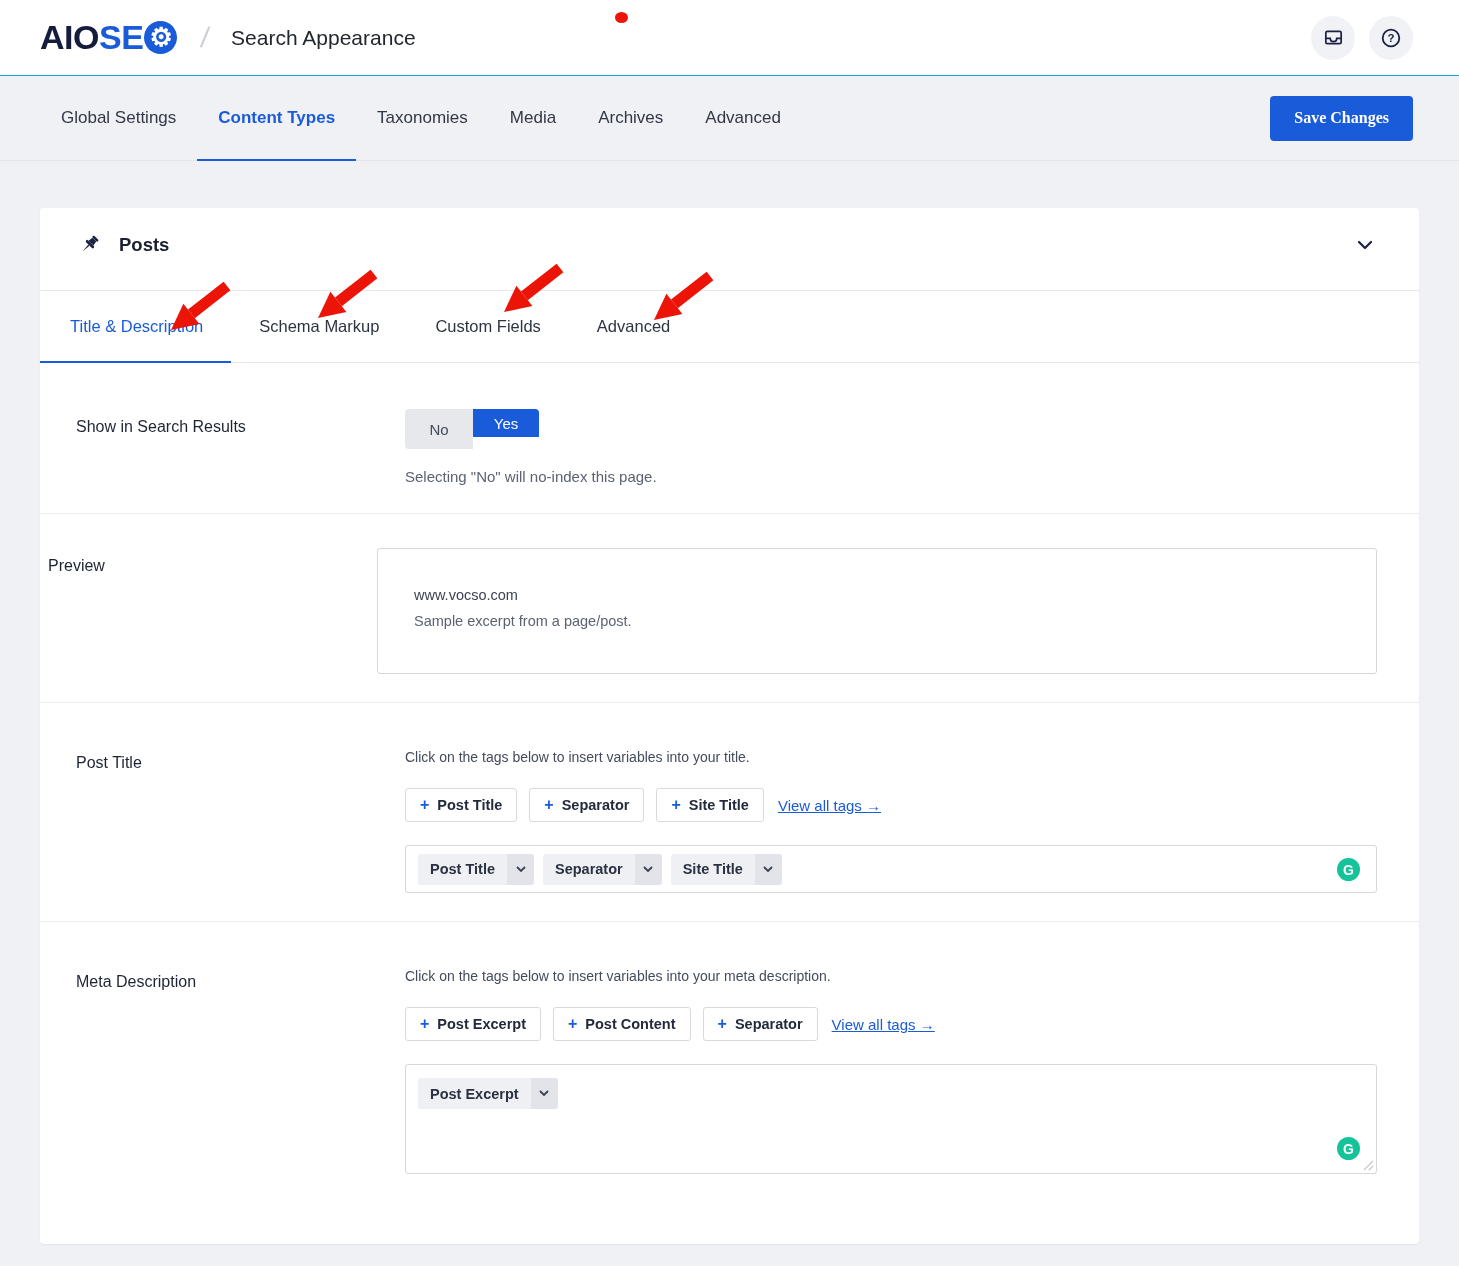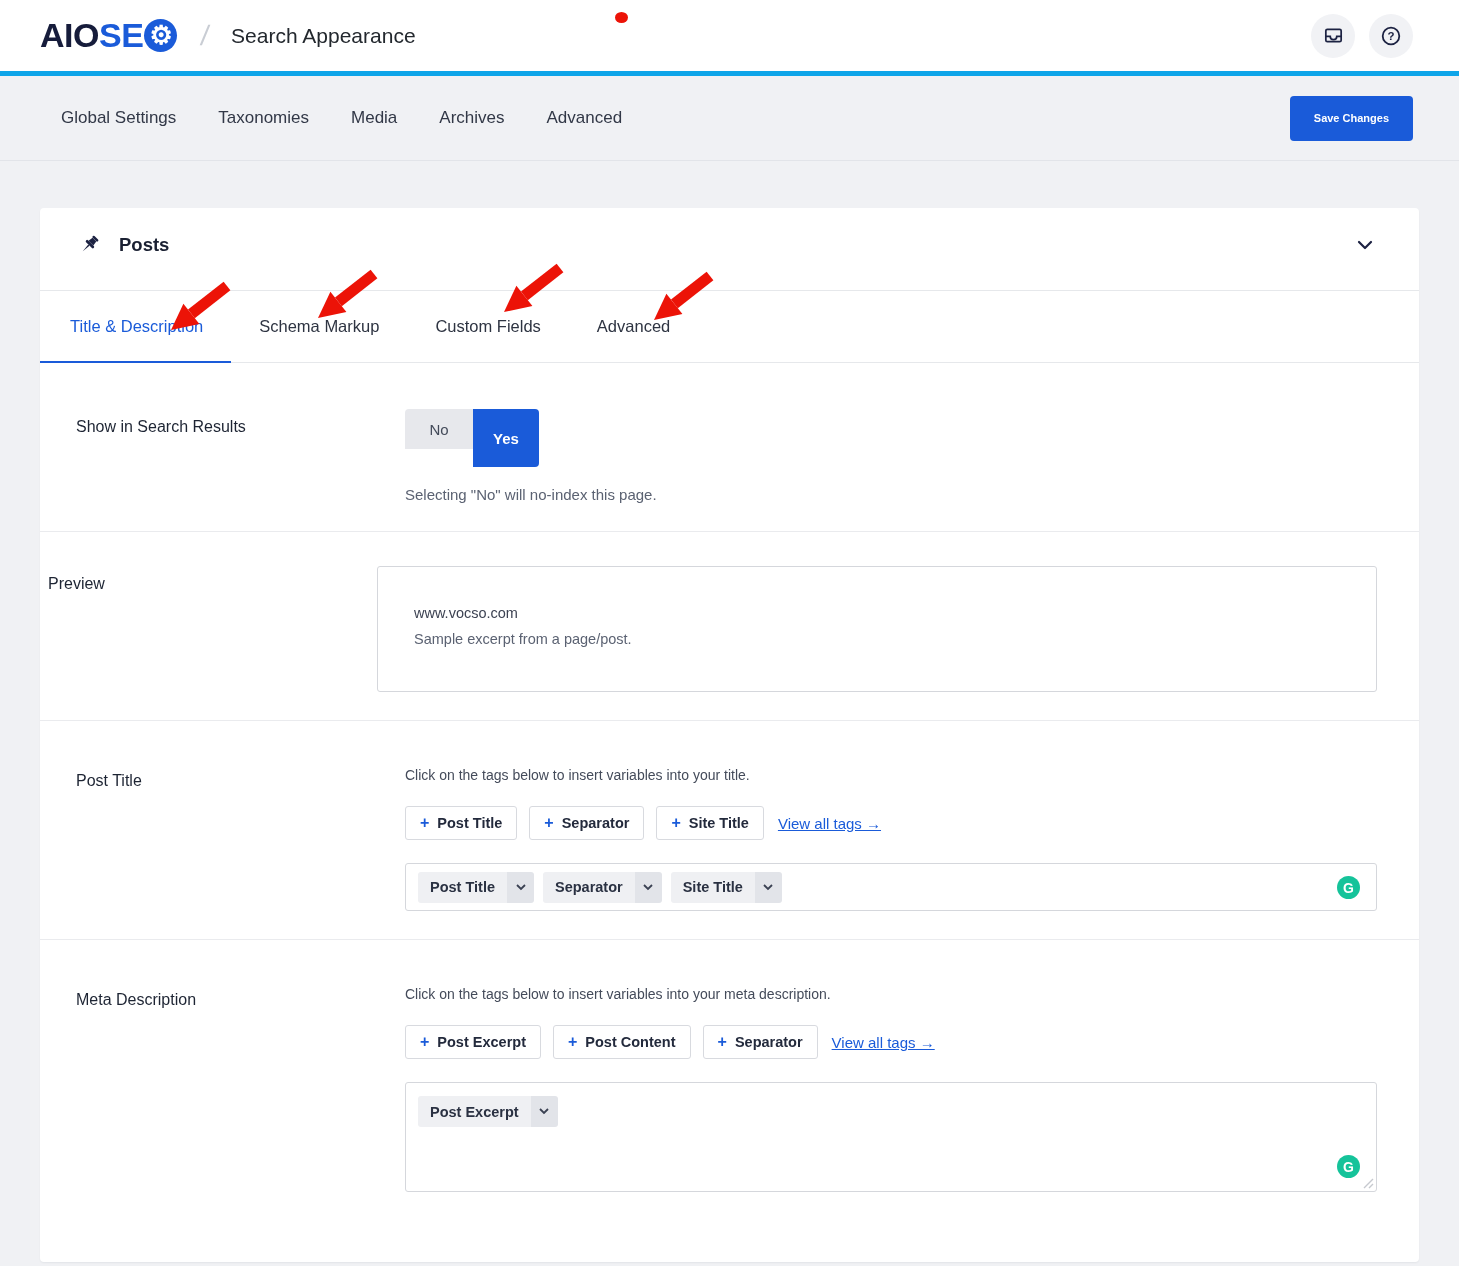--- a/index.html
+++ b/index.html
@@ -1,21 +1,21 @@
 <!DOCTYPE html>
 <html><head>
 <meta charset="utf-8">
 <style>
   * { margin:0; padding:0; box-sizing:border-box; }
   html,body { width:1459px; height:1266px; overflow:hidden; }
   body { background:#F0F1F4; font-family:"Liberation Sans", sans-serif; color:#23282E; }
 
   
   .topbar { position:relative; height:76px; background:#fff; display:flex; align-items:center;
-            padding:0 46px 0 40px; border-bottom:5px solid #0ea5e9; }
+            padding:0 46px 0 40px; border-bottom:1px solid #0ea5e9; }
   .logo { display:flex; align-items:center; font-size:34px; font-weight:800; letter-spacing:-0.5px; cursor:pointer; }
   .logo-dark { color:#161C3B; }
   .logo-blue { color:#1A5BD9; }
   .logo-gear { width:33px; height:33px; border-radius:50%; background:#1A5BD9; color:#fff;
                display:flex; align-items:center; justify-content:center; margin-left:1px; }
   .logo-gear span { font-size:26px; line-height:1; font-weight:700; transform:translateY(-1px); }
   .crumb-sep { margin:0 22px 0 24px; color:#C9CDD4; font-size:28px; font-weight:300; transform:skewX(-8deg); }
   .page-title { font-size:21px; font-weight:400; color:#23282E; }
   .red-dot { position:absolute; left:615px; top:12px; width:13px; height:11px; border-radius:50%; background:#EC1307; }
   .topbar-actions { margin-left:auto; display:flex; gap:14px; }
@@ -23,22 +23,22 @@
                display:flex; align-items:center; justify-content:center; cursor:pointer; }
 
   
   .tabs-row { height:85px; display:flex; align-items:stretch; padding:0 46px 0 40px;
               border-bottom:1px solid #E2E4E9; position:relative; }
   .tab { display:flex; align-items:center; padding:0 21px; font-size:17px; color:#323847;
          position:relative; cursor:pointer; }
   .tab.active { color:#1A5BD9; font-weight:700; }
   .tab.active::after { content:""; position:absolute; left:0; right:0; bottom:-1px; height:2px; background:#1A5BD9; }
   .save-btn { margin-left:auto; align-self:center; height:45px; padding:0 24px; background:#1A5BD9;
-              color:#fff; border:none; border-radius:4px; font-size:11px; font-weight:700;
-              font-family:Liberation Sans, sans-serif; cursor:pointer; }
+              color:#fff; border:none; border-radius:4px; font-size:16px; font-weight:700;
+              font-family:Liberation Serif, serif; cursor:pointer; }
 
   
   .card { position:relative; margin:47px 40px 0 40px; background:#fff; border-radius:4px;
           box-shadow:0 1px 2px rgba(20,27,56,0.06); }
   .card-head { height:83px; display:flex; align-items:center; padding:0 42px 8px 39px;
                border-bottom:1px solid #E6E8EB; }
   .card-title { margin-left:17px; font-size:18.5px; font-weight:700; color:#1A2032; }
   .card-chevron { margin-left:auto; cursor:pointer; display:flex; }
 
   .subtabs { display:flex; height:72px; border-bottom:1px solid #E6E8EB; }
@@ -53,22 +53,22 @@
   
   .row { display:flex; padding:42px 42px 28px 36px; border-top:1px solid #EAEBEE; }
   .row:first-of-type { border-top:none; padding-top:46px; }
   .row-label { width:329px; flex-shrink:0; font-size:16px; font-weight:500; color:#1D2433; padding-top:9px; }
   .row-body { flex:1; min-width:0; }
 
   
   .toggle { display:inline-flex; border-radius:4px; overflow:hidden; }
   .toggle-no { width:68px; height:40px; border:none; background:#E7E8EC; color:#434A59;
                font-size:15px; font-weight:500; font-family:"Liberation Sans", sans-serif; cursor:pointer; }
-  .toggle-yes { width:66px; height:58px; border:none; background:#1A5BD9; color:#fff;
-                font-size:15px; font-weight:700; font-family:"Liberation Sans", sans-serif; cursor:pointer; }
+  .toggle-yes { width:66px; height:28px; border:none; background:#1A5BD9; color:#fff;
+                font-size:15px; font-weight:400; font-family:"Liberation Sans", sans-serif; cursor:pointer; }
   .toggle-help { margin-top:19px; font-size:15px; color:#5B6272; }
 
   
   .row-preview { padding-top:34px;padding-left:8px; }
   .preview-box { border:1px solid #D5D7DC; border-radius:3px; background:#fff; padding:38px 36px 44px 36px; }
   .preview-url { font-size:14.5px; color:#3C4252; }
   .preview-title { margin-top:8px; font-size:20px; color:#3434AF; cursor:pointer; }
   .preview-excerpt { margin-top:10px; font-size:14.5px; color:#5B6272; }
 
   
@@ -123,20 +123,23 @@
         <text x="12" y="16" text-anchor="middle" font-size="11.5" font-weight="bold" fill="#1C2242" font-family="Liberation Sans, sans-serif">?</text>
       </svg>
     </button>
   </div>
 </header>
 
 <nav class="tabs-row">
   <div class="tab">
       <span>Global Settings</span>
     </div>
+  <div class="tab active">
+      <span>Content Types</span>
+    </div>
   <div class="tab">
       <span>Taxonomies</span>
     </div>
   <div class="tab">
       <span>Media</span>
     </div>
   <div class="tab">
       <span>Archives</span>
     </div>
   <div class="tab">

